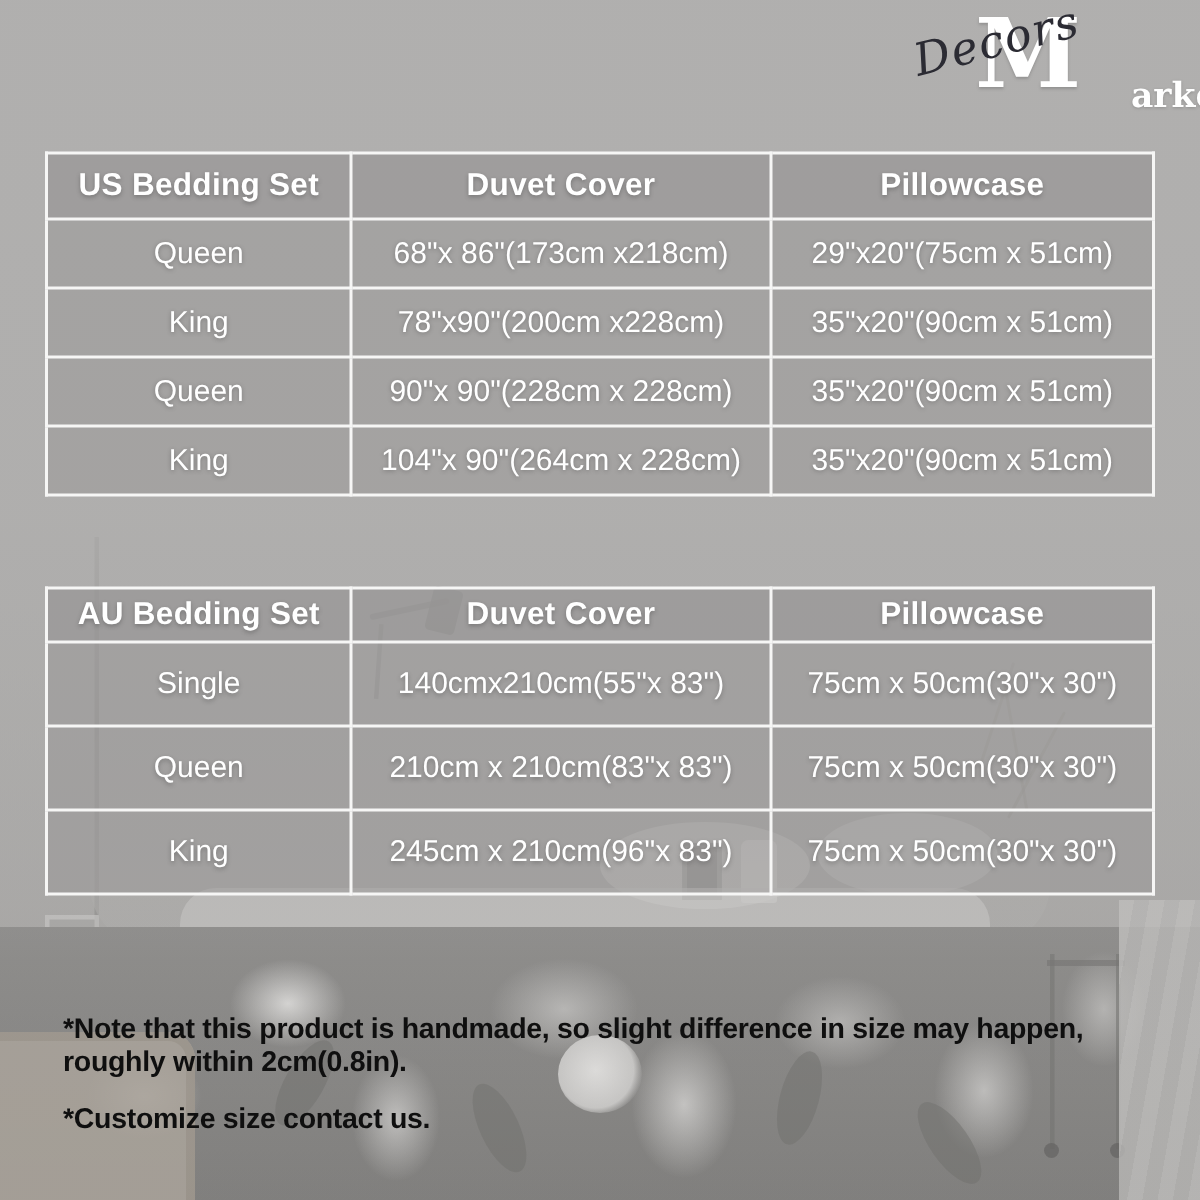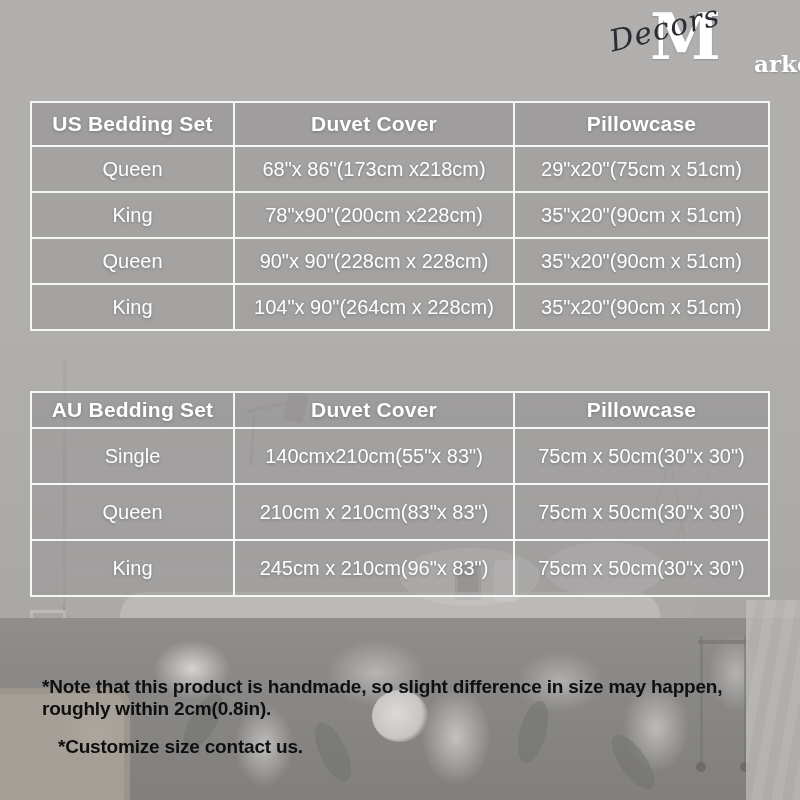--- a/index.html
+++ b/index.html
@@ -79,21 +79,21 @@
   .size-table th{background:rgba(146,145,144,.58);font-size:21px;font-weight:bold;letter-spacing:.2px;}
   .size-table td{background:rgba(150,149,148,.46);font-size:20px;font-weight:normal;}
   .col-size{width:203px;}.col-duvet{width:280px;}.col-pillow{width:255px;}
   .us{top:101px;}.us th{height:44px;}.us td{height:46px;}
   .au{top:391px;}.au th{height:36px;}.au td{height:56px;}
 
   
   .notes{position:absolute;left:42px;top:676px;width:755px;color:#0f0f0f;font-weight:bold;
          font-size:19px;line-height:1.18;letter-spacing:-0.2px;}
   .note1{white-space:pre-line;}
-  .note2{margin-top:15px;margin-left:16px;}
+  .note2{margin-top:15px;}
 </style>
 </head>
 <body>
 
 <div class="canvas">
 
   <div class="photo">
     <div class="wall"></div>
     <div class="lamppole"></div>
     <div class="lampbase"></div>

